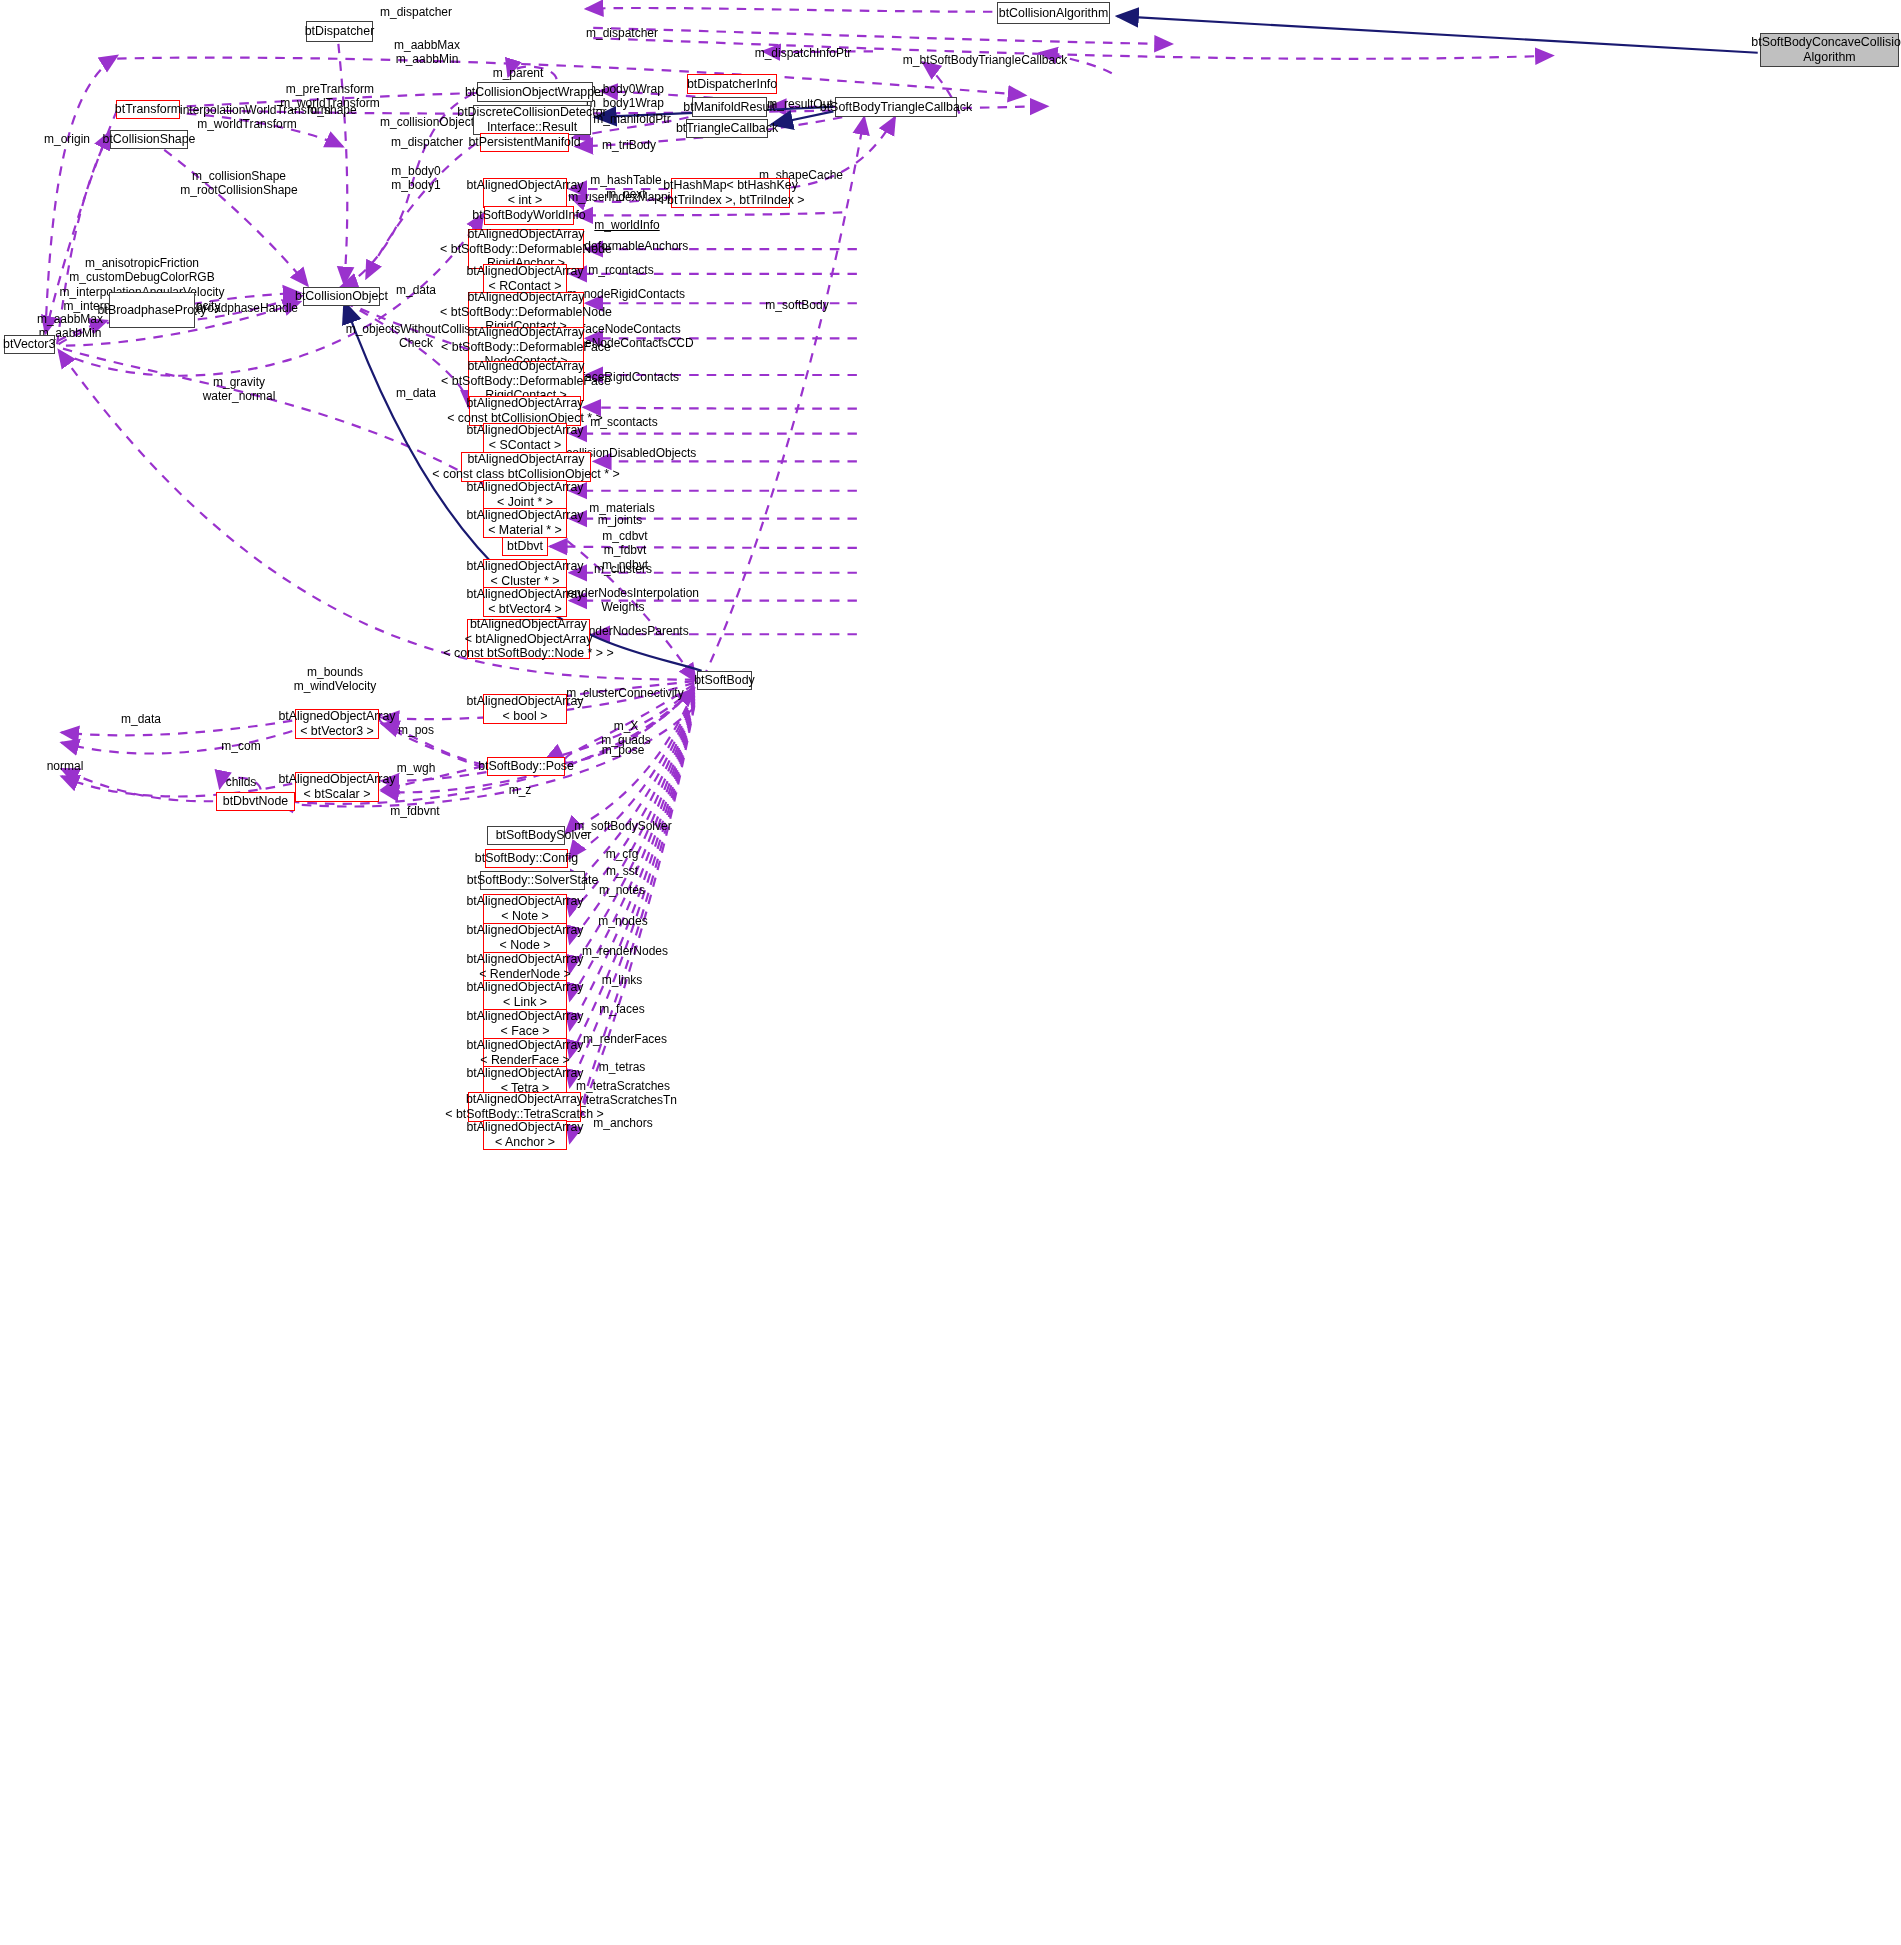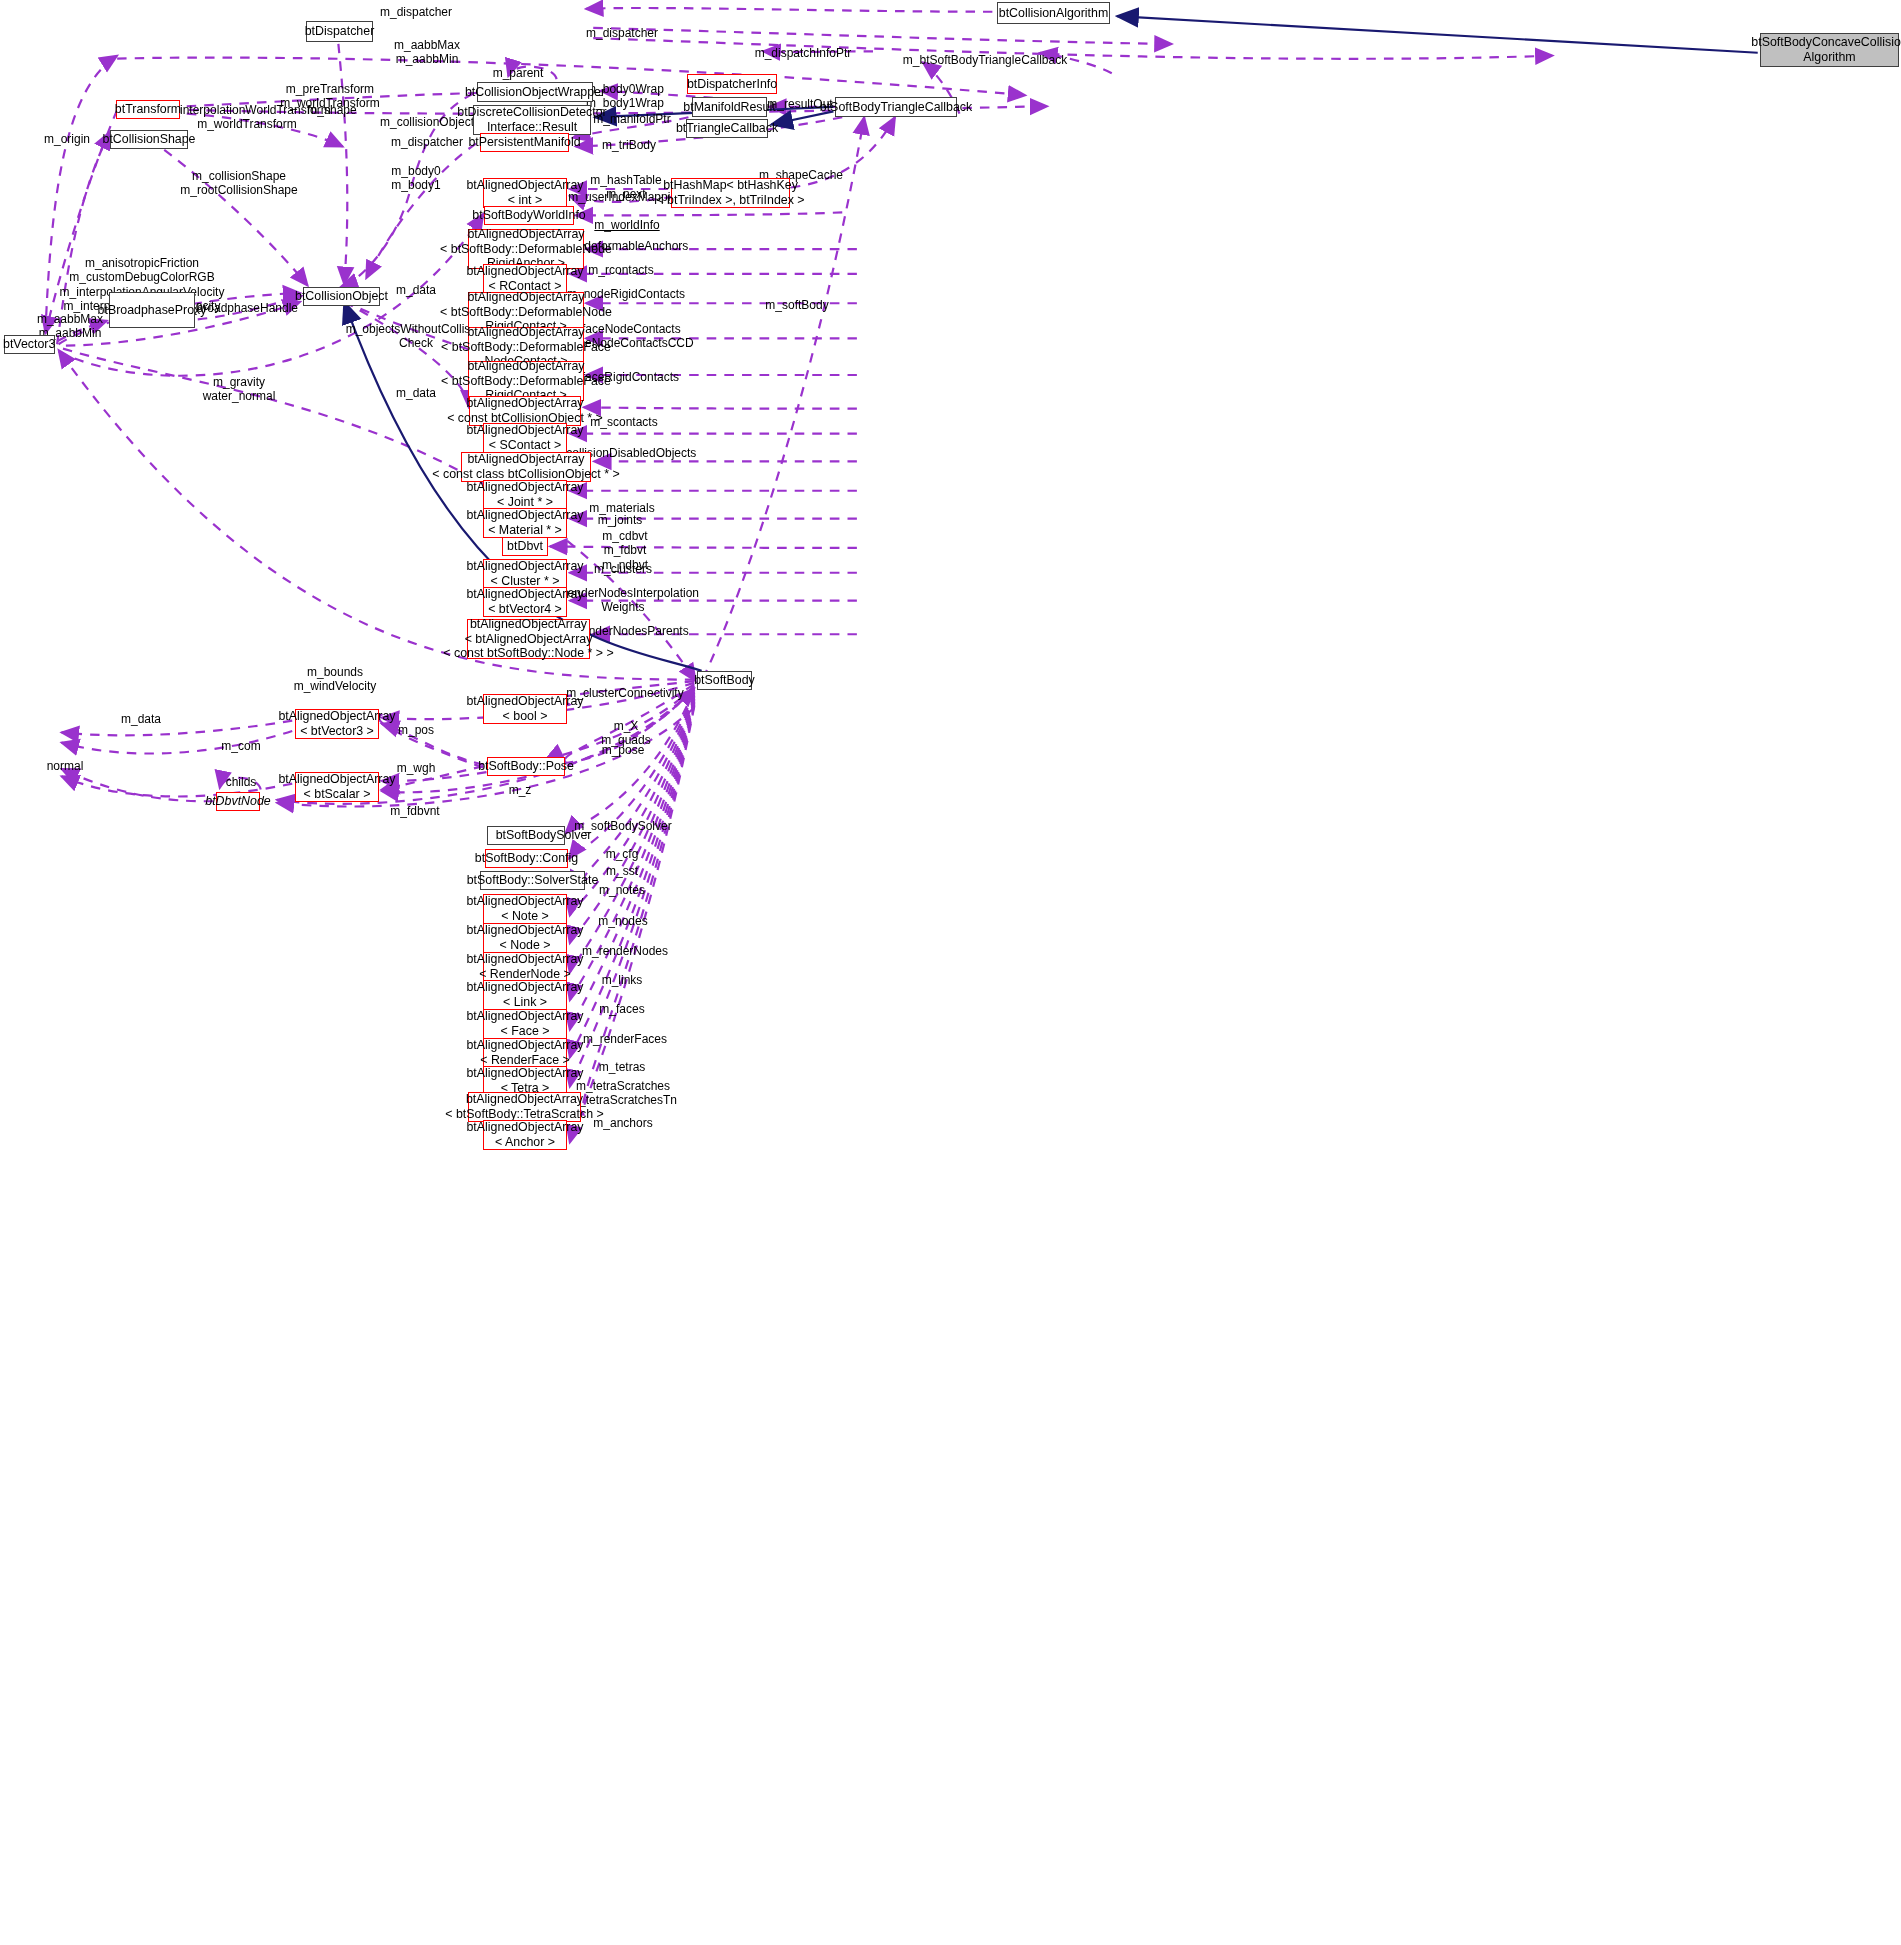--- a/index.html
+++ b/index.html
@@ -245,21 +245,21 @@
 &lt; btAlignedObjectArray
 &lt; const btSoftBody::Node * &gt; &gt;</div>
       <div class="node thick" style="left: 697px; top: 671px; width: 55px; height: 19px;">btSoftBody</div>
       <div class="node red" style="left: 483px; top: 694px; width: 84px; height: 30px;">btAlignedObjectArray
 &lt; bool &gt;</div>
       <div class="node red" style="left: 295px; top: 709px; width: 84px; height: 30px;">btAlignedObjectArray
 &lt; btVector3 &gt;</div>
       <div class="node red" style="left: 487px; top: 757px; width: 78px; height: 19px;">btSoftBody::Pose</div>
       <div class="node red" style="left: 295px; top: 772px; width: 84px; height: 30px;">btAlignedObjectArray
 &lt; btScalar &gt;</div>
-      <div class="node red" style="left: 216px; top: 792px; width: 44px; height: 19px; font-style: italic;">btDbvtNode</div>
+      <div class="node red" style="left: 216px; top: 792px; width: 79px; height: 19px;">btDbvtNode</div>
       <div class="node thick" style="left: 487px; top: 826px; width: 78px; height: 19px; padding-left: 38px;">btSoftBodySolver</div>
       <div class="node red" style="left: 485px; top: 849px; width: 83px; height: 19px;">btSoftBody::Config</div>
       <div class="node thick" style="left: 480px; top: 871px; width: 105px; height: 19px;">btSoftBody::SolverState</div>
       <div class="node red" style="left: 483px; top: 894px; width: 84px; height: 30px;">btAlignedObjectArray
 &lt; Note &gt;</div>
       <div class="node red" style="left: 483px; top: 923px; width: 84px; height: 30px;">btAlignedObjectArray
 &lt; Node &gt;</div>
       <div class="node red" style="left: 483px; top: 952px; width: 84px; height: 30px;">btAlignedObjectArray
 &lt; RenderNode &gt;</div>
       <div class="node red" style="left: 483px; top: 980px; width: 84px; height: 30px;">btAlignedObjectArray

